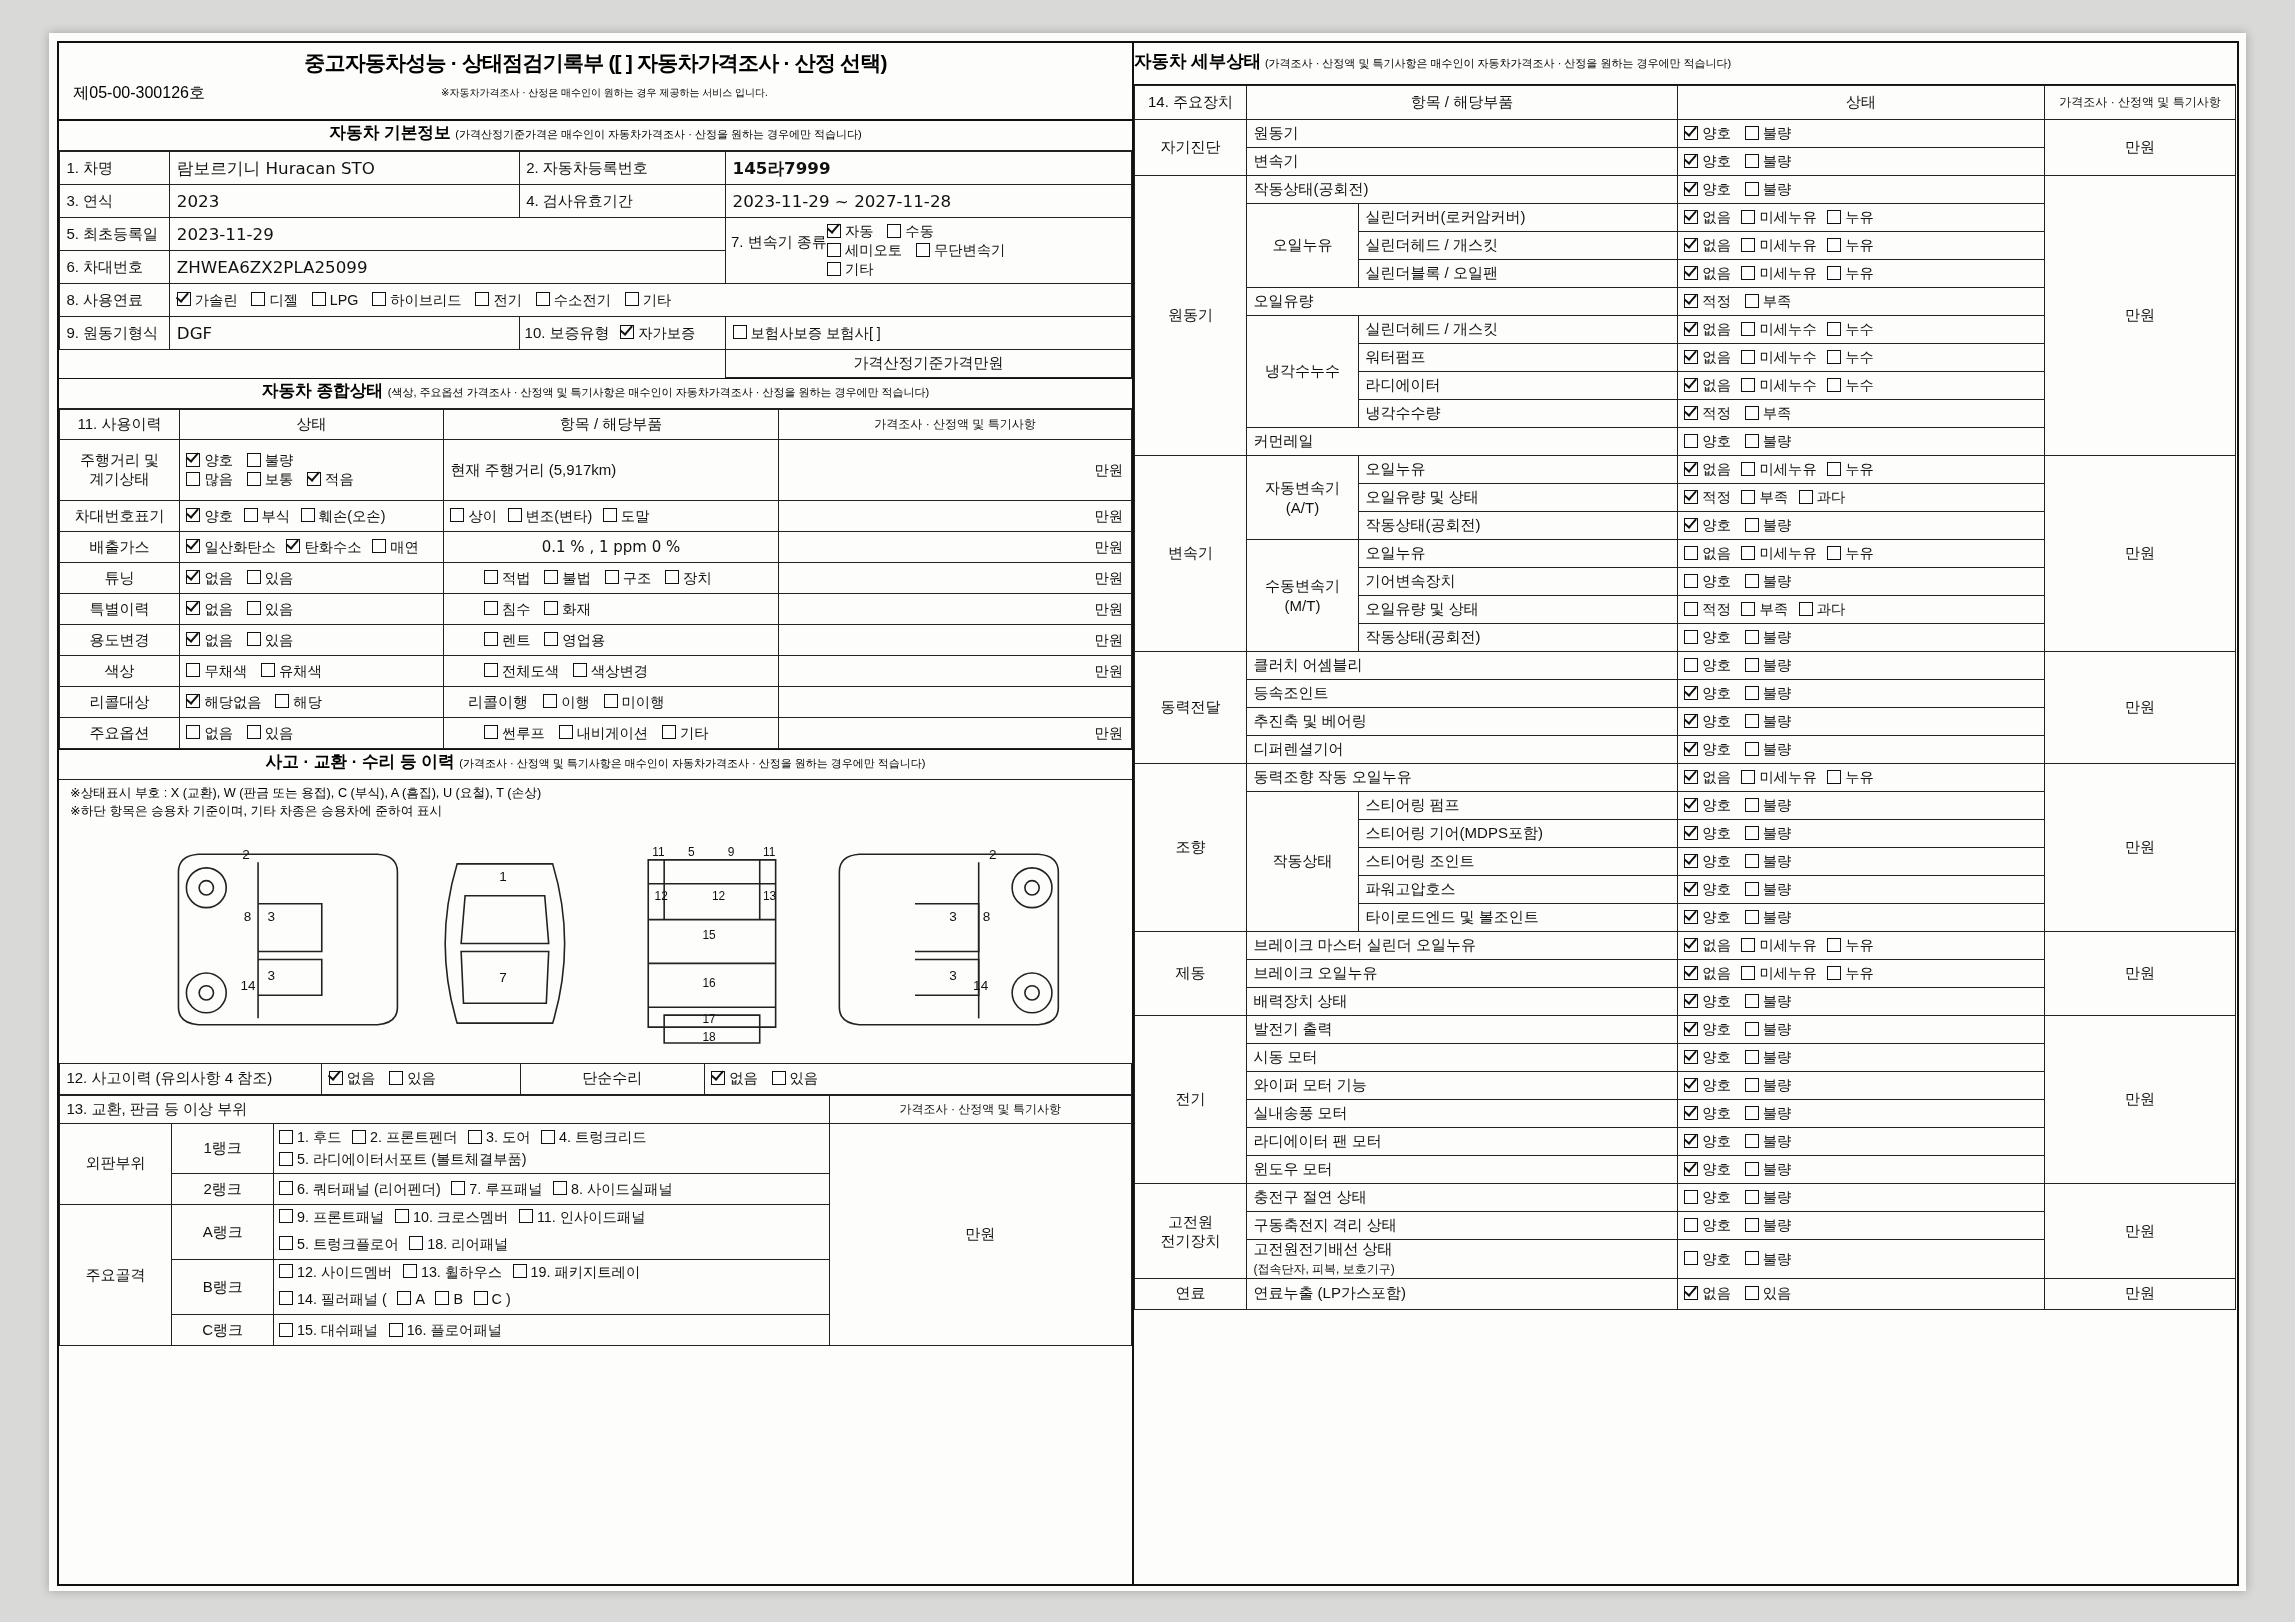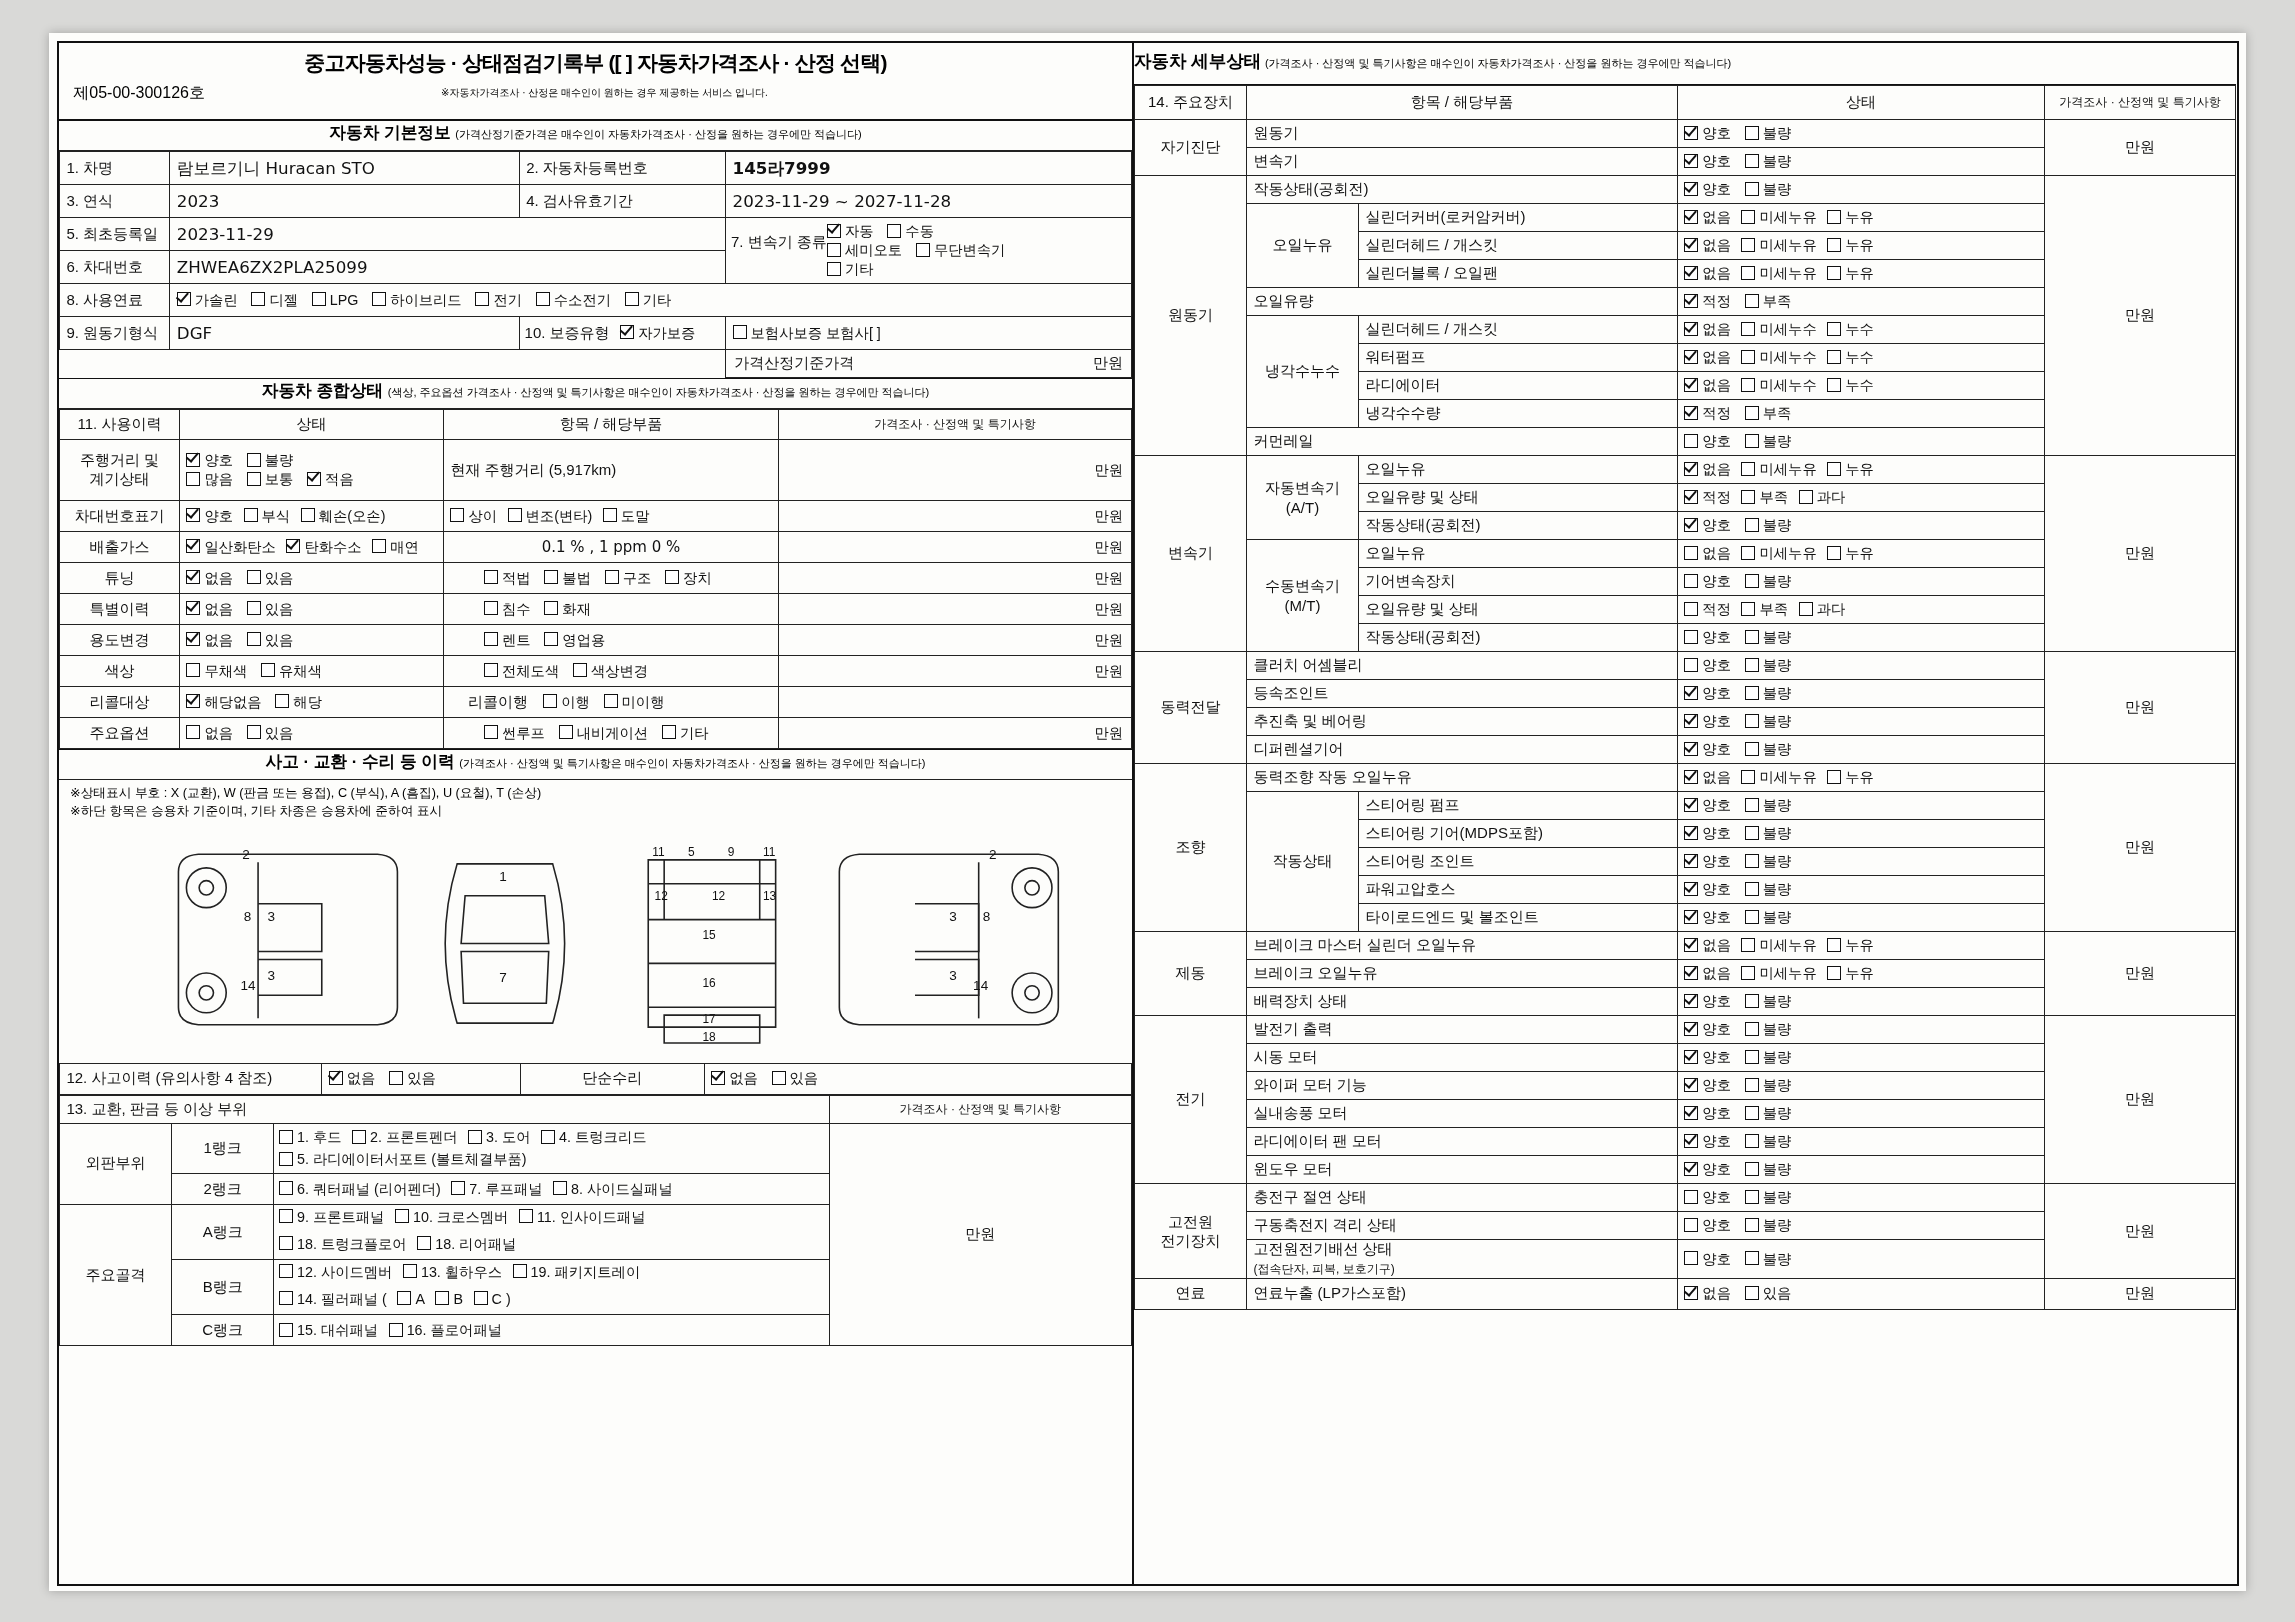--- a/index.html
+++ b/index.html
@@ -112,21 +112,21 @@
            <span>10. 보증유형</span>
            <span class="opt" style="margin-left:6.4px"><span class="cb on"></span><span>자가보증</span></span>
          </td>
          <td class="l">
            <span class="opt"><span class="cb"></span><span>보험사보증 보험사[    ]</span></span>
          </td>
        </tr>
        <tr>
          <td colspan="3" class="nb" style="border-left:none;border-bottom:none"></td>
          <td class="c" style="height:27px">
-           <div style="display:flex;justify-content:space-between;padding:0 8px">
+           <div style="display:flex;justify-content:center;padding:0 8px">
              <span>가격산정기준가격</span>
              <span>만원</span>
            </div>
          </td>
        </tr>
      </tbody>
           </table>
 
      <div class="secbar">
        <span>자동차 종합상태</span>
@@ -373,21 +373,21 @@
          <td rowspan="5" class="c">주요골격</td>
          <td rowspan="2" class="c" style="height:45px">A랭크</td>
          <td class="l" style="border-bottom:none;padding:2.4px 4.8px">
            <span class="opt tight"><span class="cb"></span><span>9. 프론트패널</span></span>
            <span class="opt tight"><span class="cb"></span><span>10. 크로스멤버</span></span>
            <span class="opt tight"><span class="cb"></span><span>11. 인사이드패널</span></span>
          </td>
        </tr>
        <tr>
          <td class="l" style="border-top:none;padding:2.4px 4.8px;height:25.5px">
-           <span class="opt tight"><span class="cb"></span><span>18. 트렁크플로어</span></span>
+           <span class="opt tight"><span class="cb"></span><span>5. 트렁크플로어</span></span>
            <span class="opt tight"><span class="cb"></span><span>18. 리어패널</span></span>
          </td>
        </tr>
        <tr>
          <td rowspan="2" class="c" style="height:45px">B랭크</td>
          <td class="l" style="border-bottom:none;padding:2.4px 4.8px">
            <span class="opt tight"><span class="cb"></span><span>12. 사이드멤버</span></span>
            <span class="opt tight"><span class="cb"></span><span>13. 휠하우스</span></span>
            <span class="opt tight"><span class="cb"></span><span>19. 패키지트레이</span></span>
          </td>

